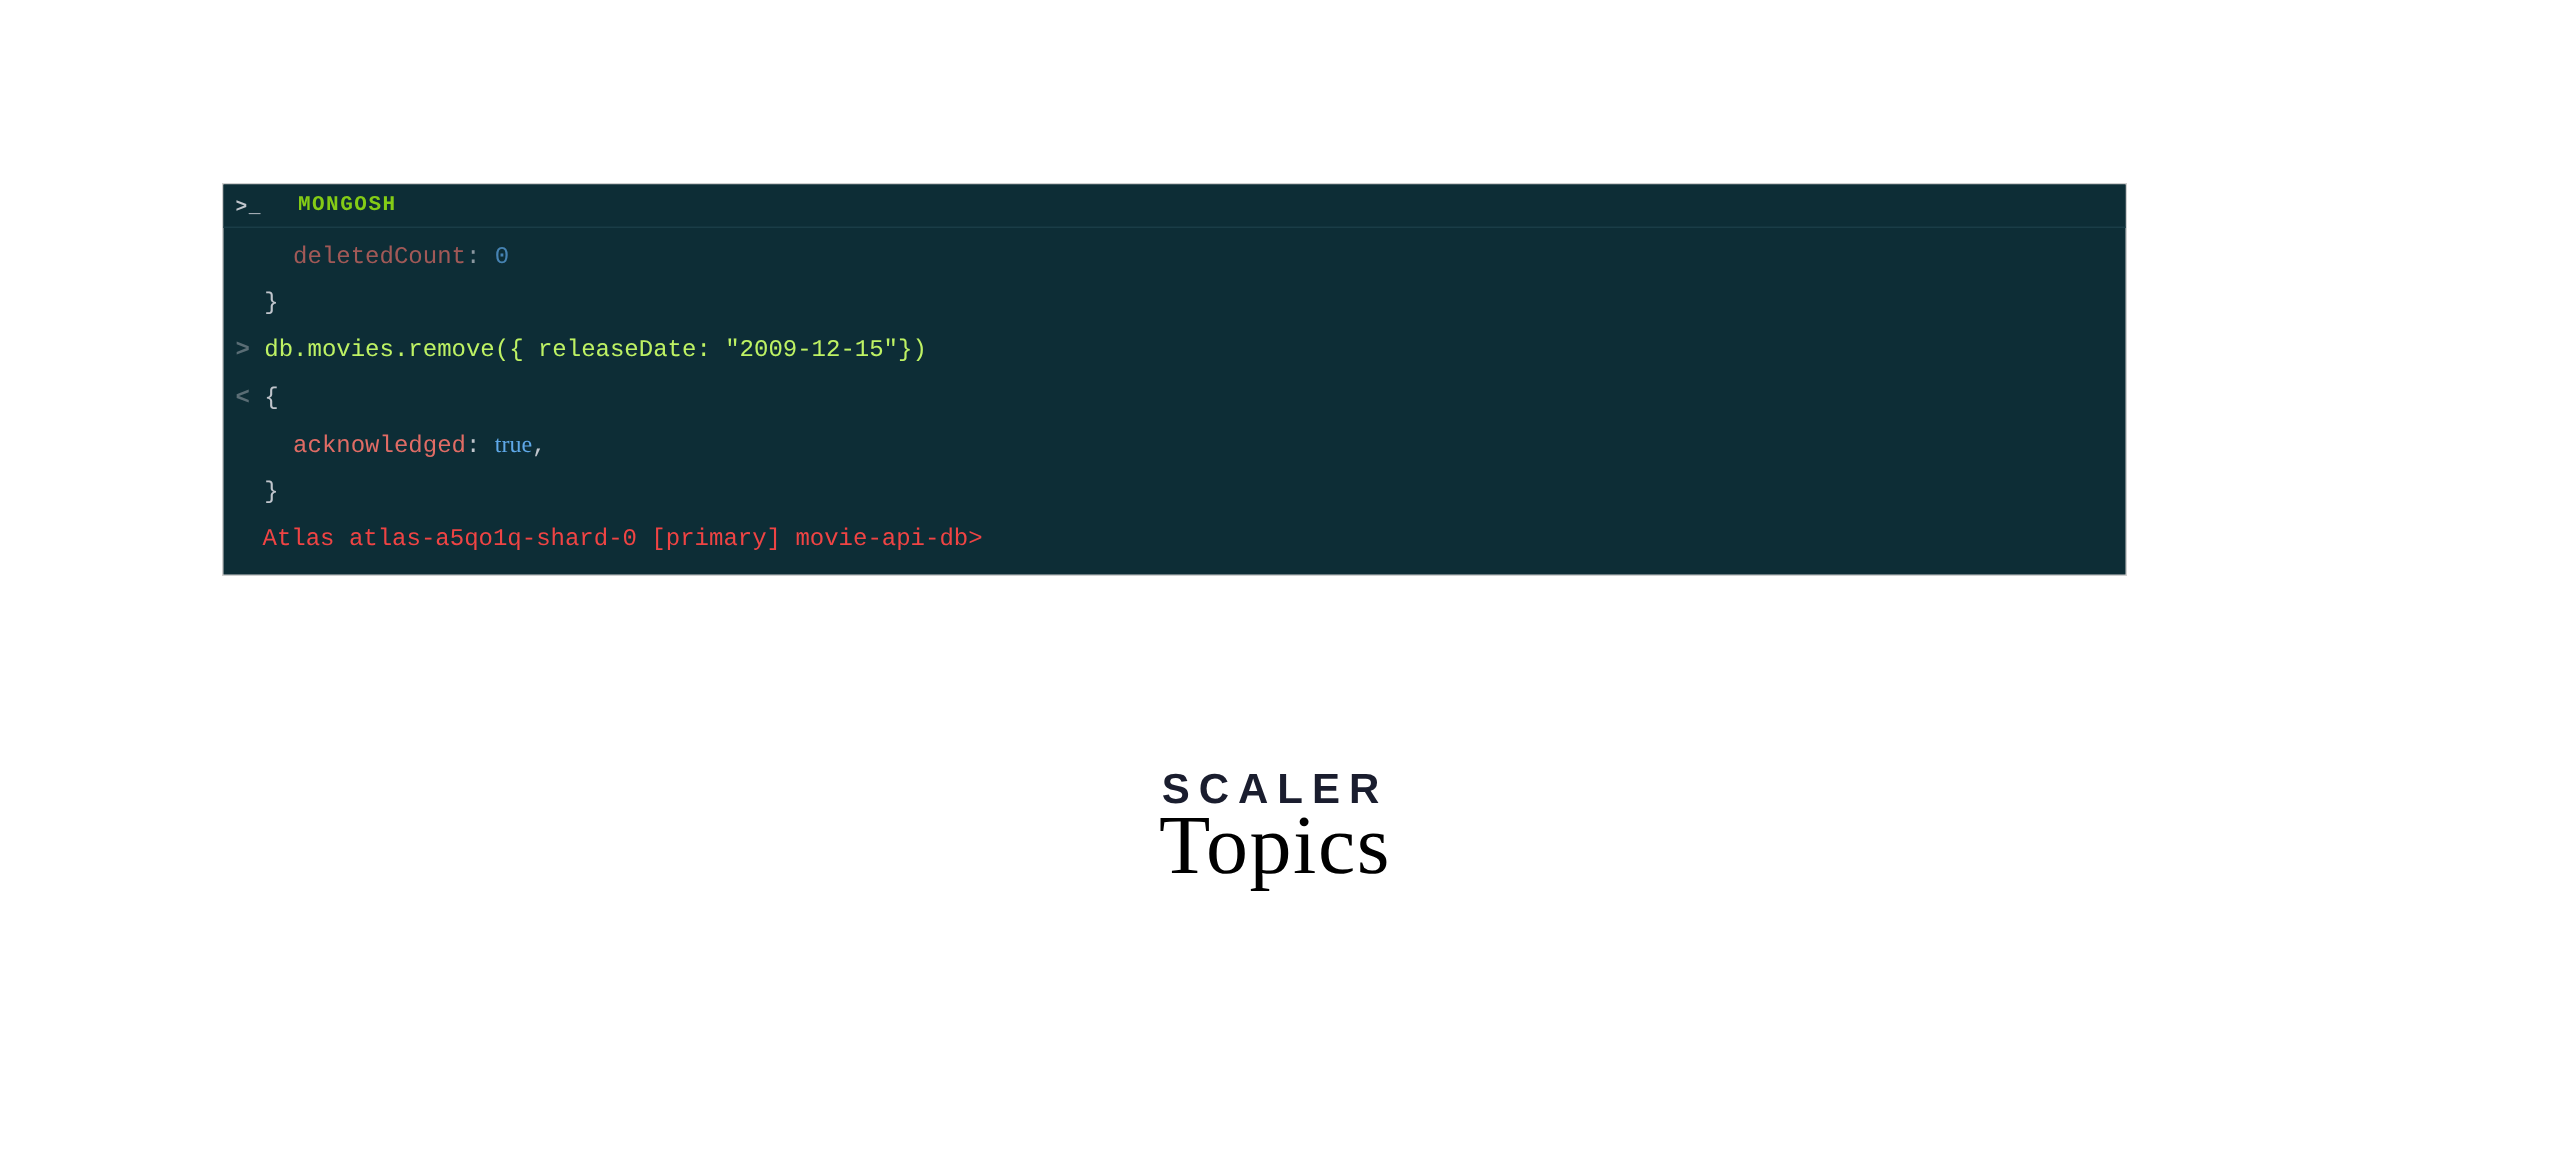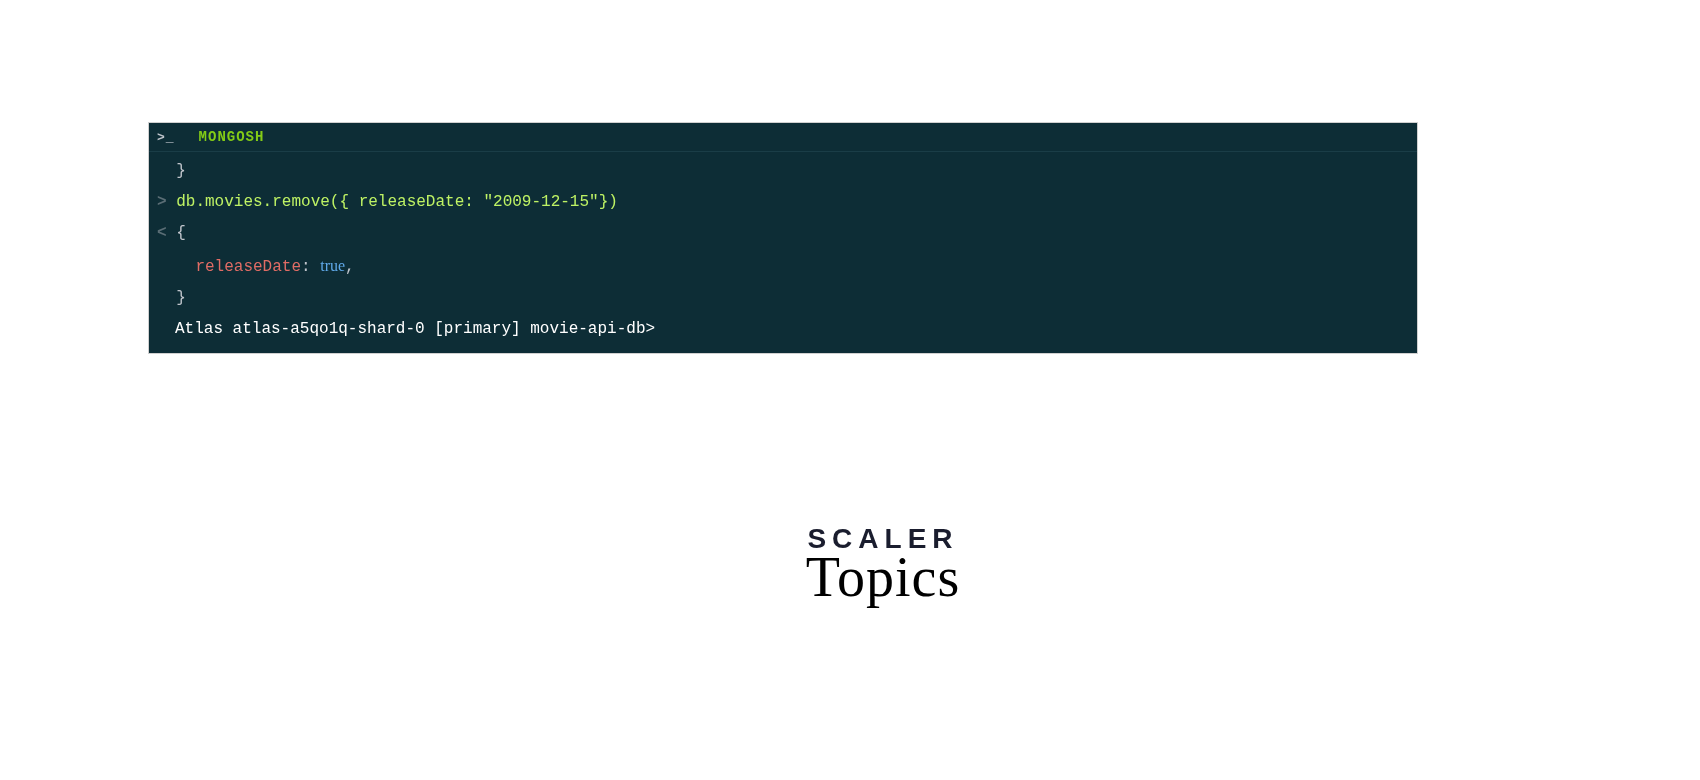--- a/index.html
+++ b/index.html
@@ -52,31 +52,30 @@
   .prompt-marker {
     color: #5a6d75;
     font-weight: bold;
   }
   .key { color: #e06c65; }
   .punct { color: #c0c5cc; }
   .str { color: #bef264; }
   .num { color: #5fa8e8; }
   .bool { color: #5fa8e8; font-family: Liberation Serif, serif; }
   .warn { color: #3cc98e; }
-  .prompt-line { color: #ffffff; padding-left: 26px; }
+  .prompt-line { color: #ef4444; padding-left: 26px; }
   .faded-top {
     opacity: 0.7;
   }
   .logo-block {
     position: absolute;
     left: 50%;
-    top: 523px;
+    top: 510px;
     transform: translateX(-50%);
     text-align: center;
-    margin-left: 33px;
   }
   .logo-scaler {
     font-family: 'Arial Black', 'Verdana', sans-serif;
     font-weight: 900;
     font-size: 28px;
     letter-spacing: 6px;
     color: #1a1d2e;
   }
   .logo-topics {
     font-family: 'Brush Script MT', cursive;
@@ -89,24 +88,25 @@
 </style>
 </head>
 <body>
 
 <div class="terminal">
   <div class="terminal-header">
     <span class="terminal-prompt-icon">&gt;_</span>
     <span class="terminal-title">MONGOSH</span>
   </div>
   <div class="terminal-body">
+    <div class="line faded-top">    <span class="key">deletedCount</span><span class="punct">: </span><span class="num">0</span></div>
     <div class="line"><span class="punct">  }</span></div>
     <div class="line"><span class="prompt-marker">&gt; </span><span class="str">db.movies.remove({ releaseDate: "2009-12-15"})</span></div>
     <div class="line"><span class="prompt-marker">&lt; </span><span class="punct">{</span></div>
-    <div class="line">    <span class="key">releaseDate</span><span class="punct">: </span><span class="bool">true</span><span class="punct">,</span></div>
+    <div class="line">    <span class="key">acknowledged</span><span class="punct">: </span><span class="bool">true</span><span class="punct">,</span></div>
     <div class="line"><span class="punct">  }</span></div>
     <div class="line prompt-line"><span>Atlas atlas-a5qo1q-shard-0 [primary] movie-api-db&gt;</span></div>
   </div>
 </div>
 
 <div class="logo-block">
   <div class="logo-scaler">SCALER</div>
   <div class="logo-topics">Topics</div>
 </div>
 

